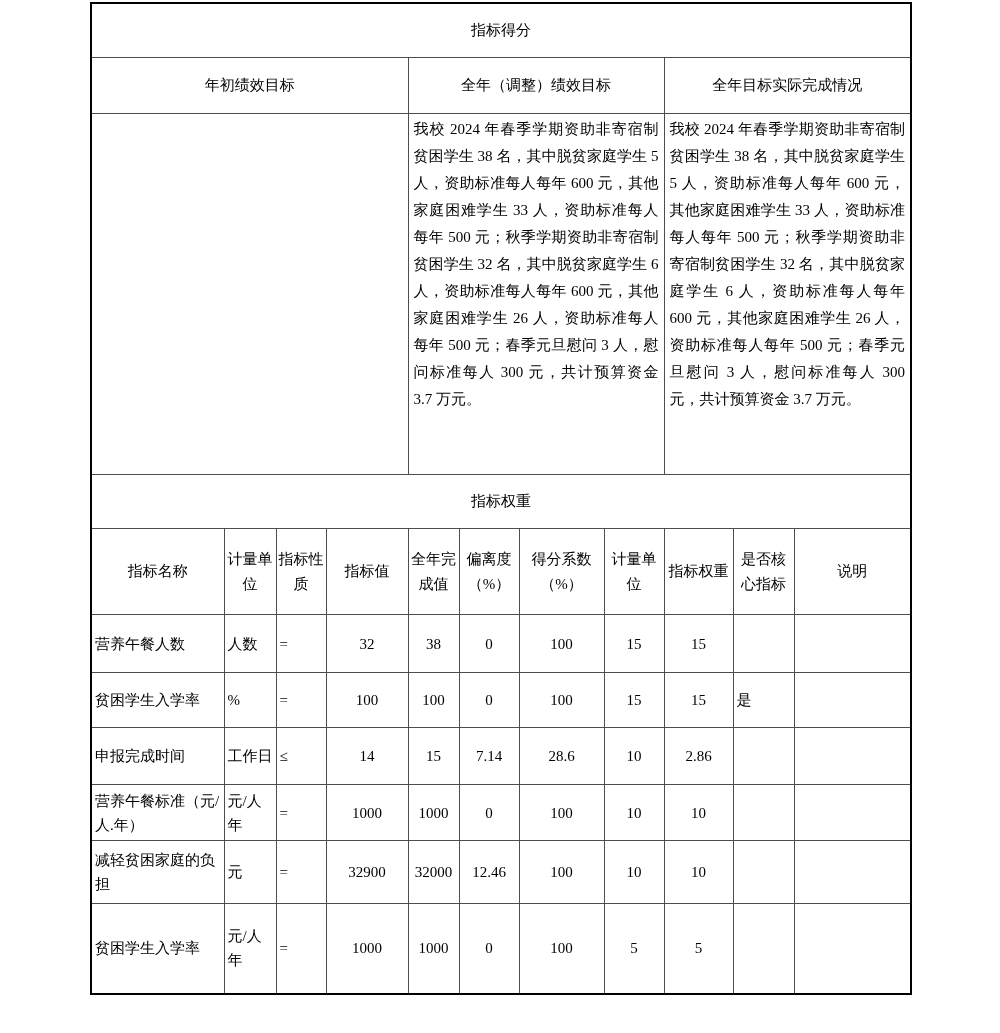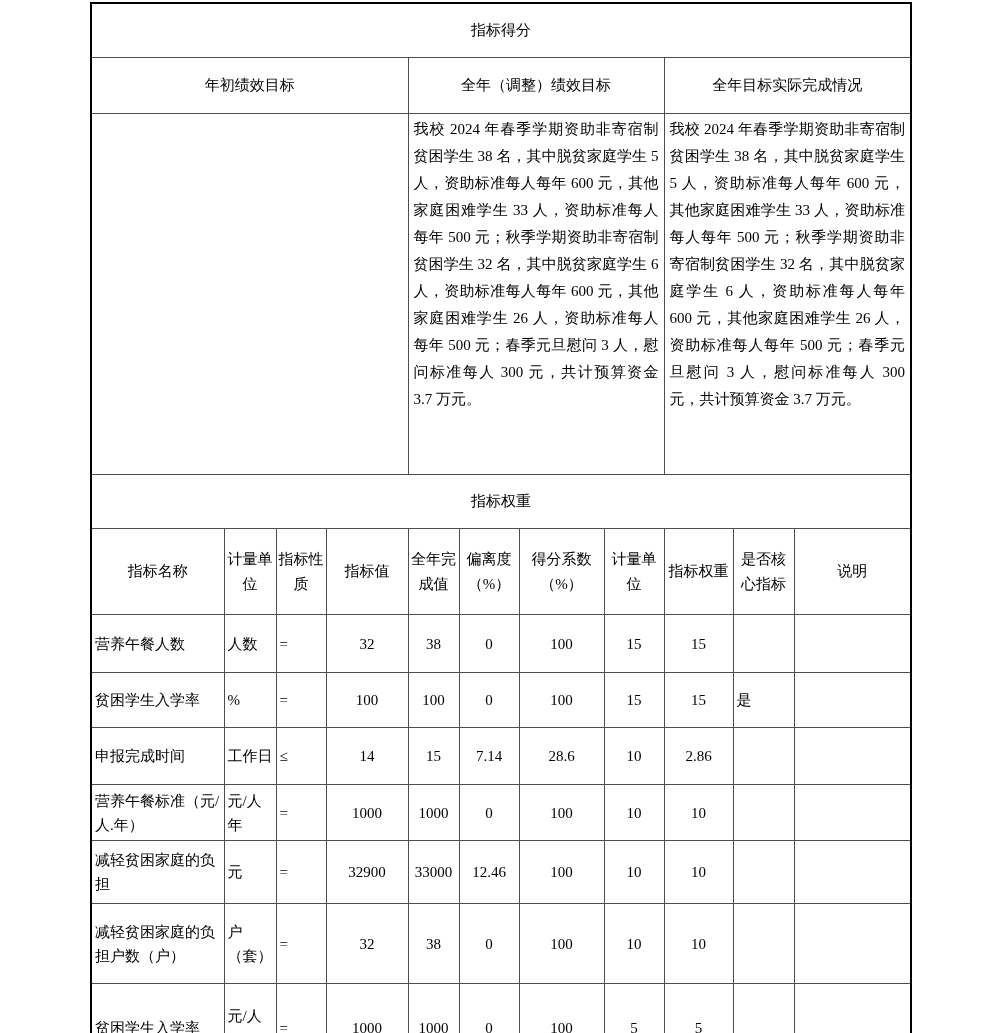--- a/index.html
+++ b/index.html
@@ -167,35 +167,22 @@
           <td class="num">10</td>
           <td class="num">10</td>
           <td class="txt"></td>
           <td class="txt"></td>
         </tr>
         <tr style="height: 63px;">
           <td class="txt">减轻贫困家庭的负担</td>
           <td class="txt">元</td>
           <td class="txt">=</td>
           <td class="num">32900</td>
-          <td class="num">33000</td>
+          <td class="num">32000</td>
           <td class="num">12.46</td>
-          <td class="num">100</td>
-          <td class="num">10</td>
-          <td class="num">10</td>
-          <td class="txt"></td>
-          <td class="txt"></td>
-        </tr>
-        <tr style="height: 80px;">
-          <td class="txt">减轻贫困家庭的负担户数（户）</td>
-          <td class="txt">户（套）</td>
-          <td class="txt">=</td>
-          <td class="num">32</td>
-          <td class="num">38</td>
-          <td class="num">0</td>
           <td class="num">100</td>
           <td class="num">10</td>
           <td class="num">10</td>
           <td class="txt"></td>
           <td class="txt"></td>
         </tr>
         <tr style="height: 90px;">
           <td class="txt">贫困学生入学率</td>
           <td class="txt">元/人年</td>
           <td class="txt">=</td>

